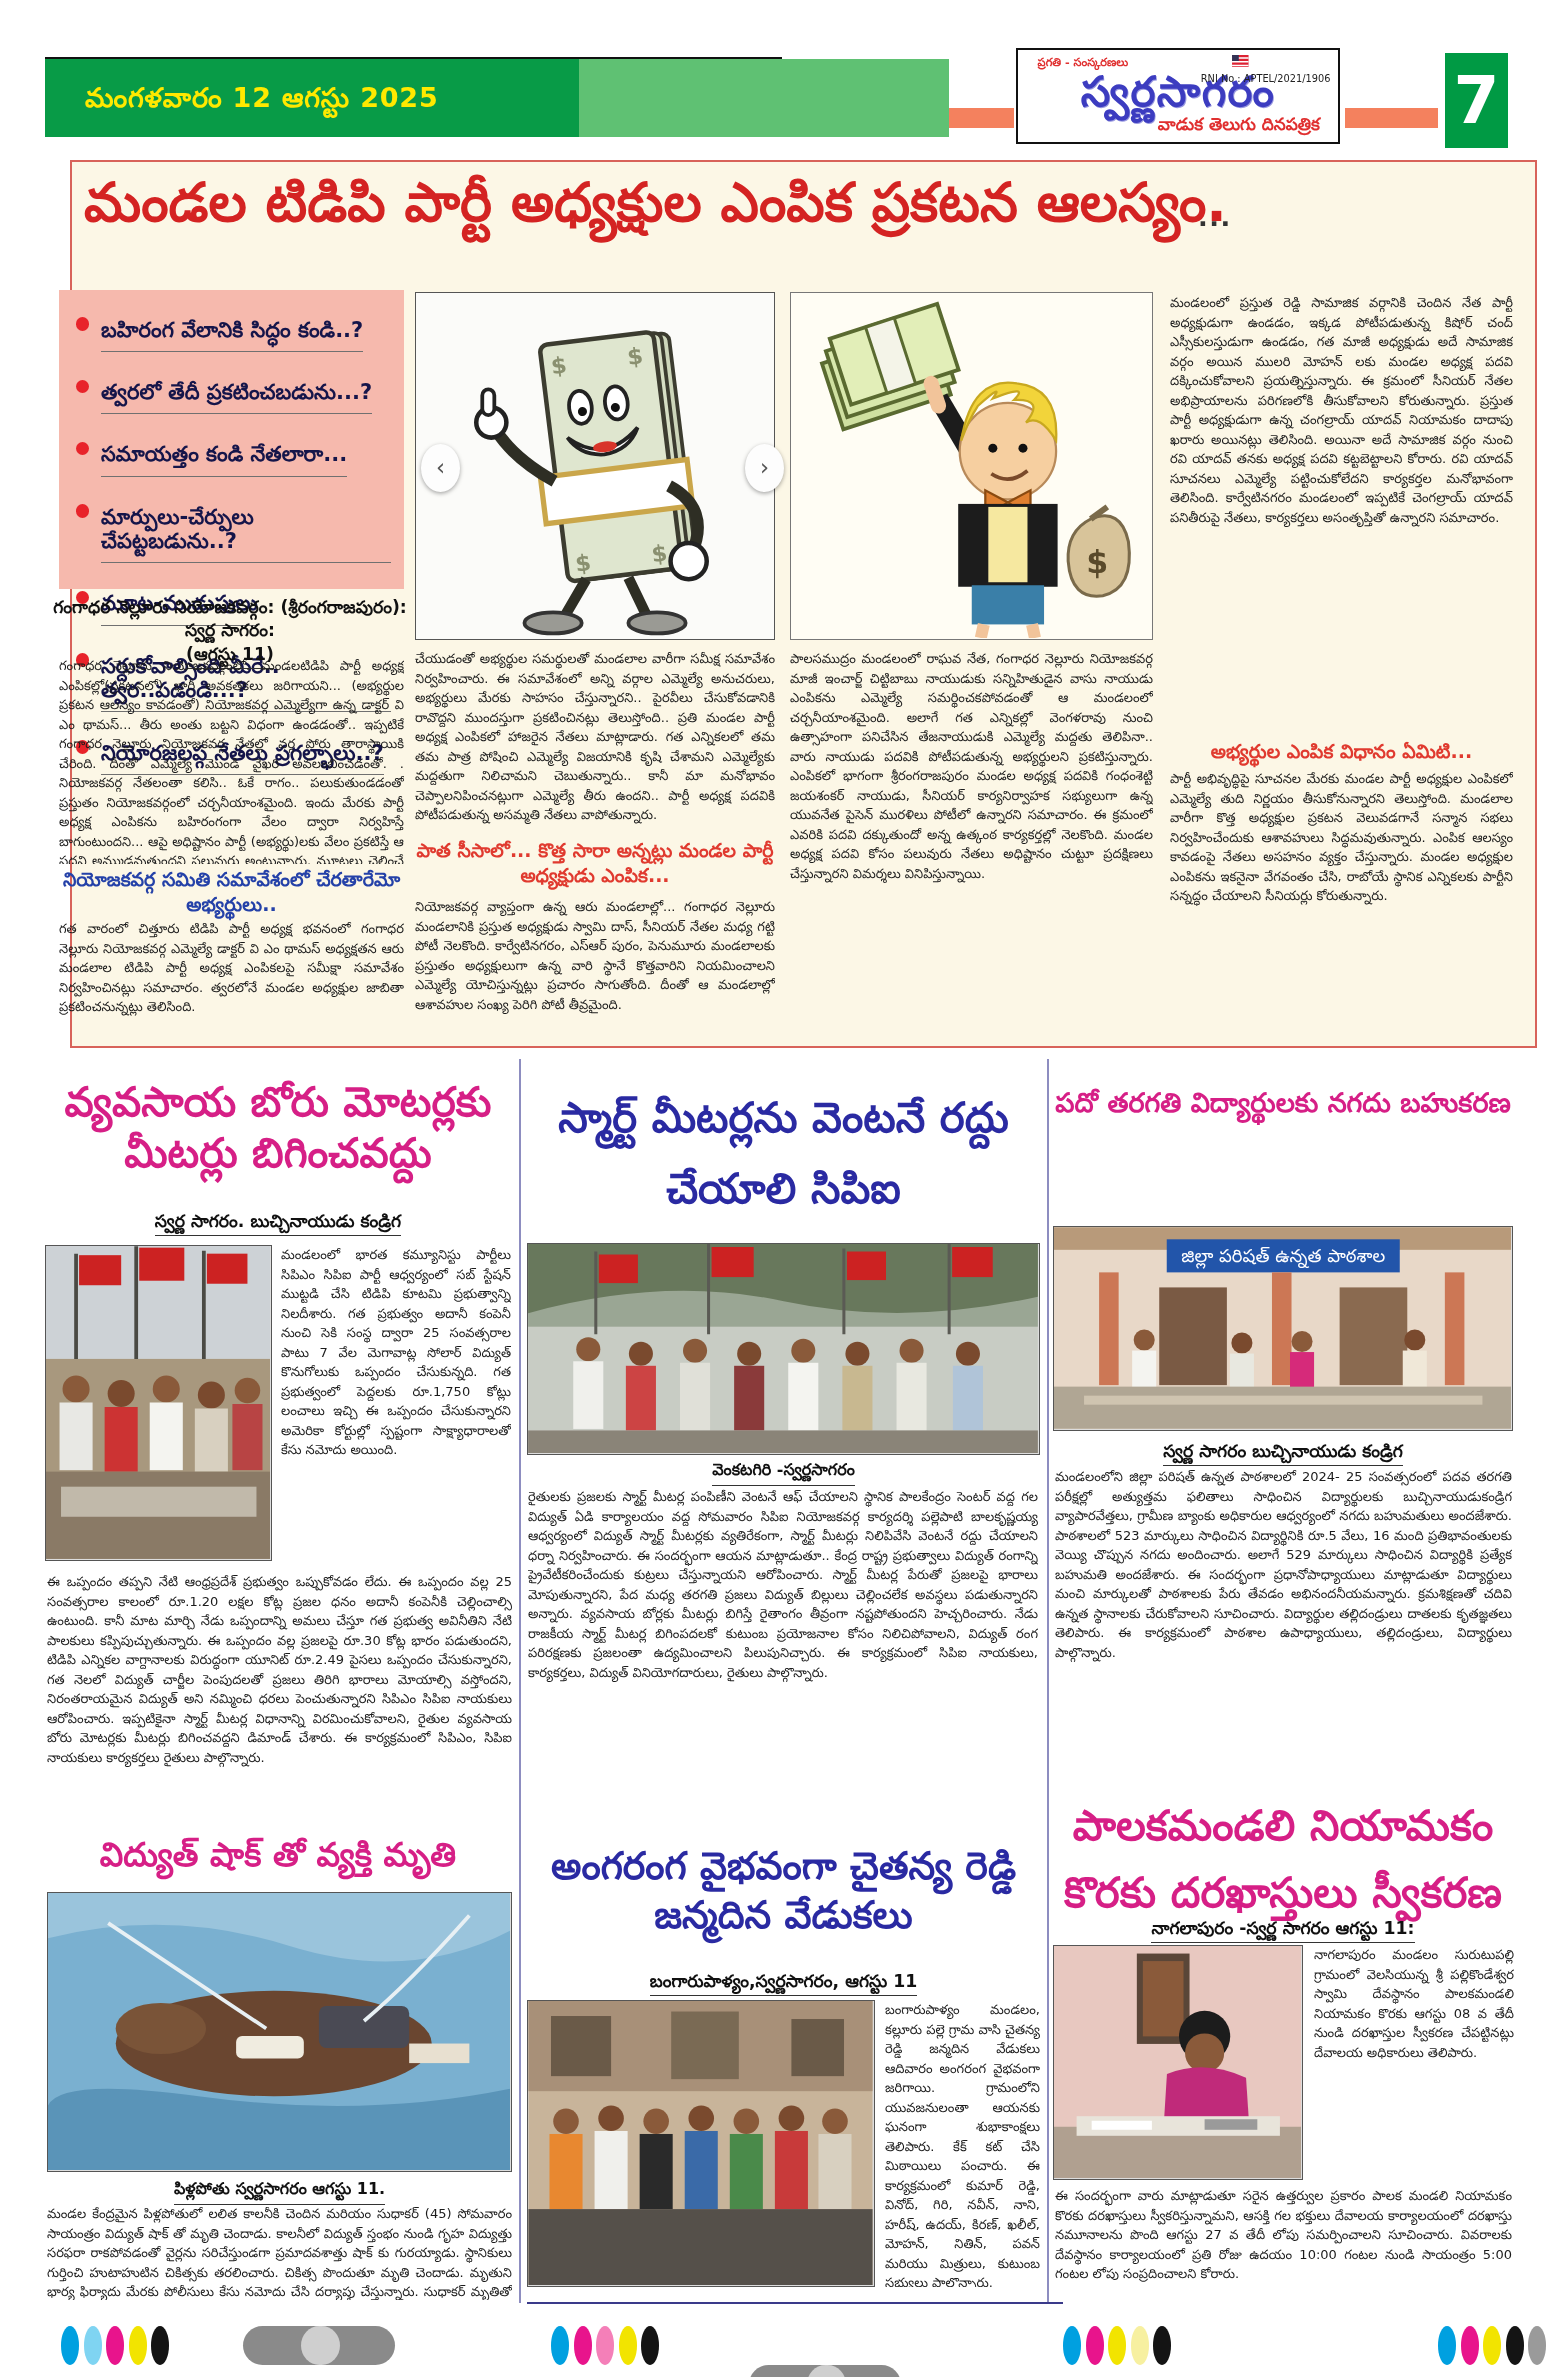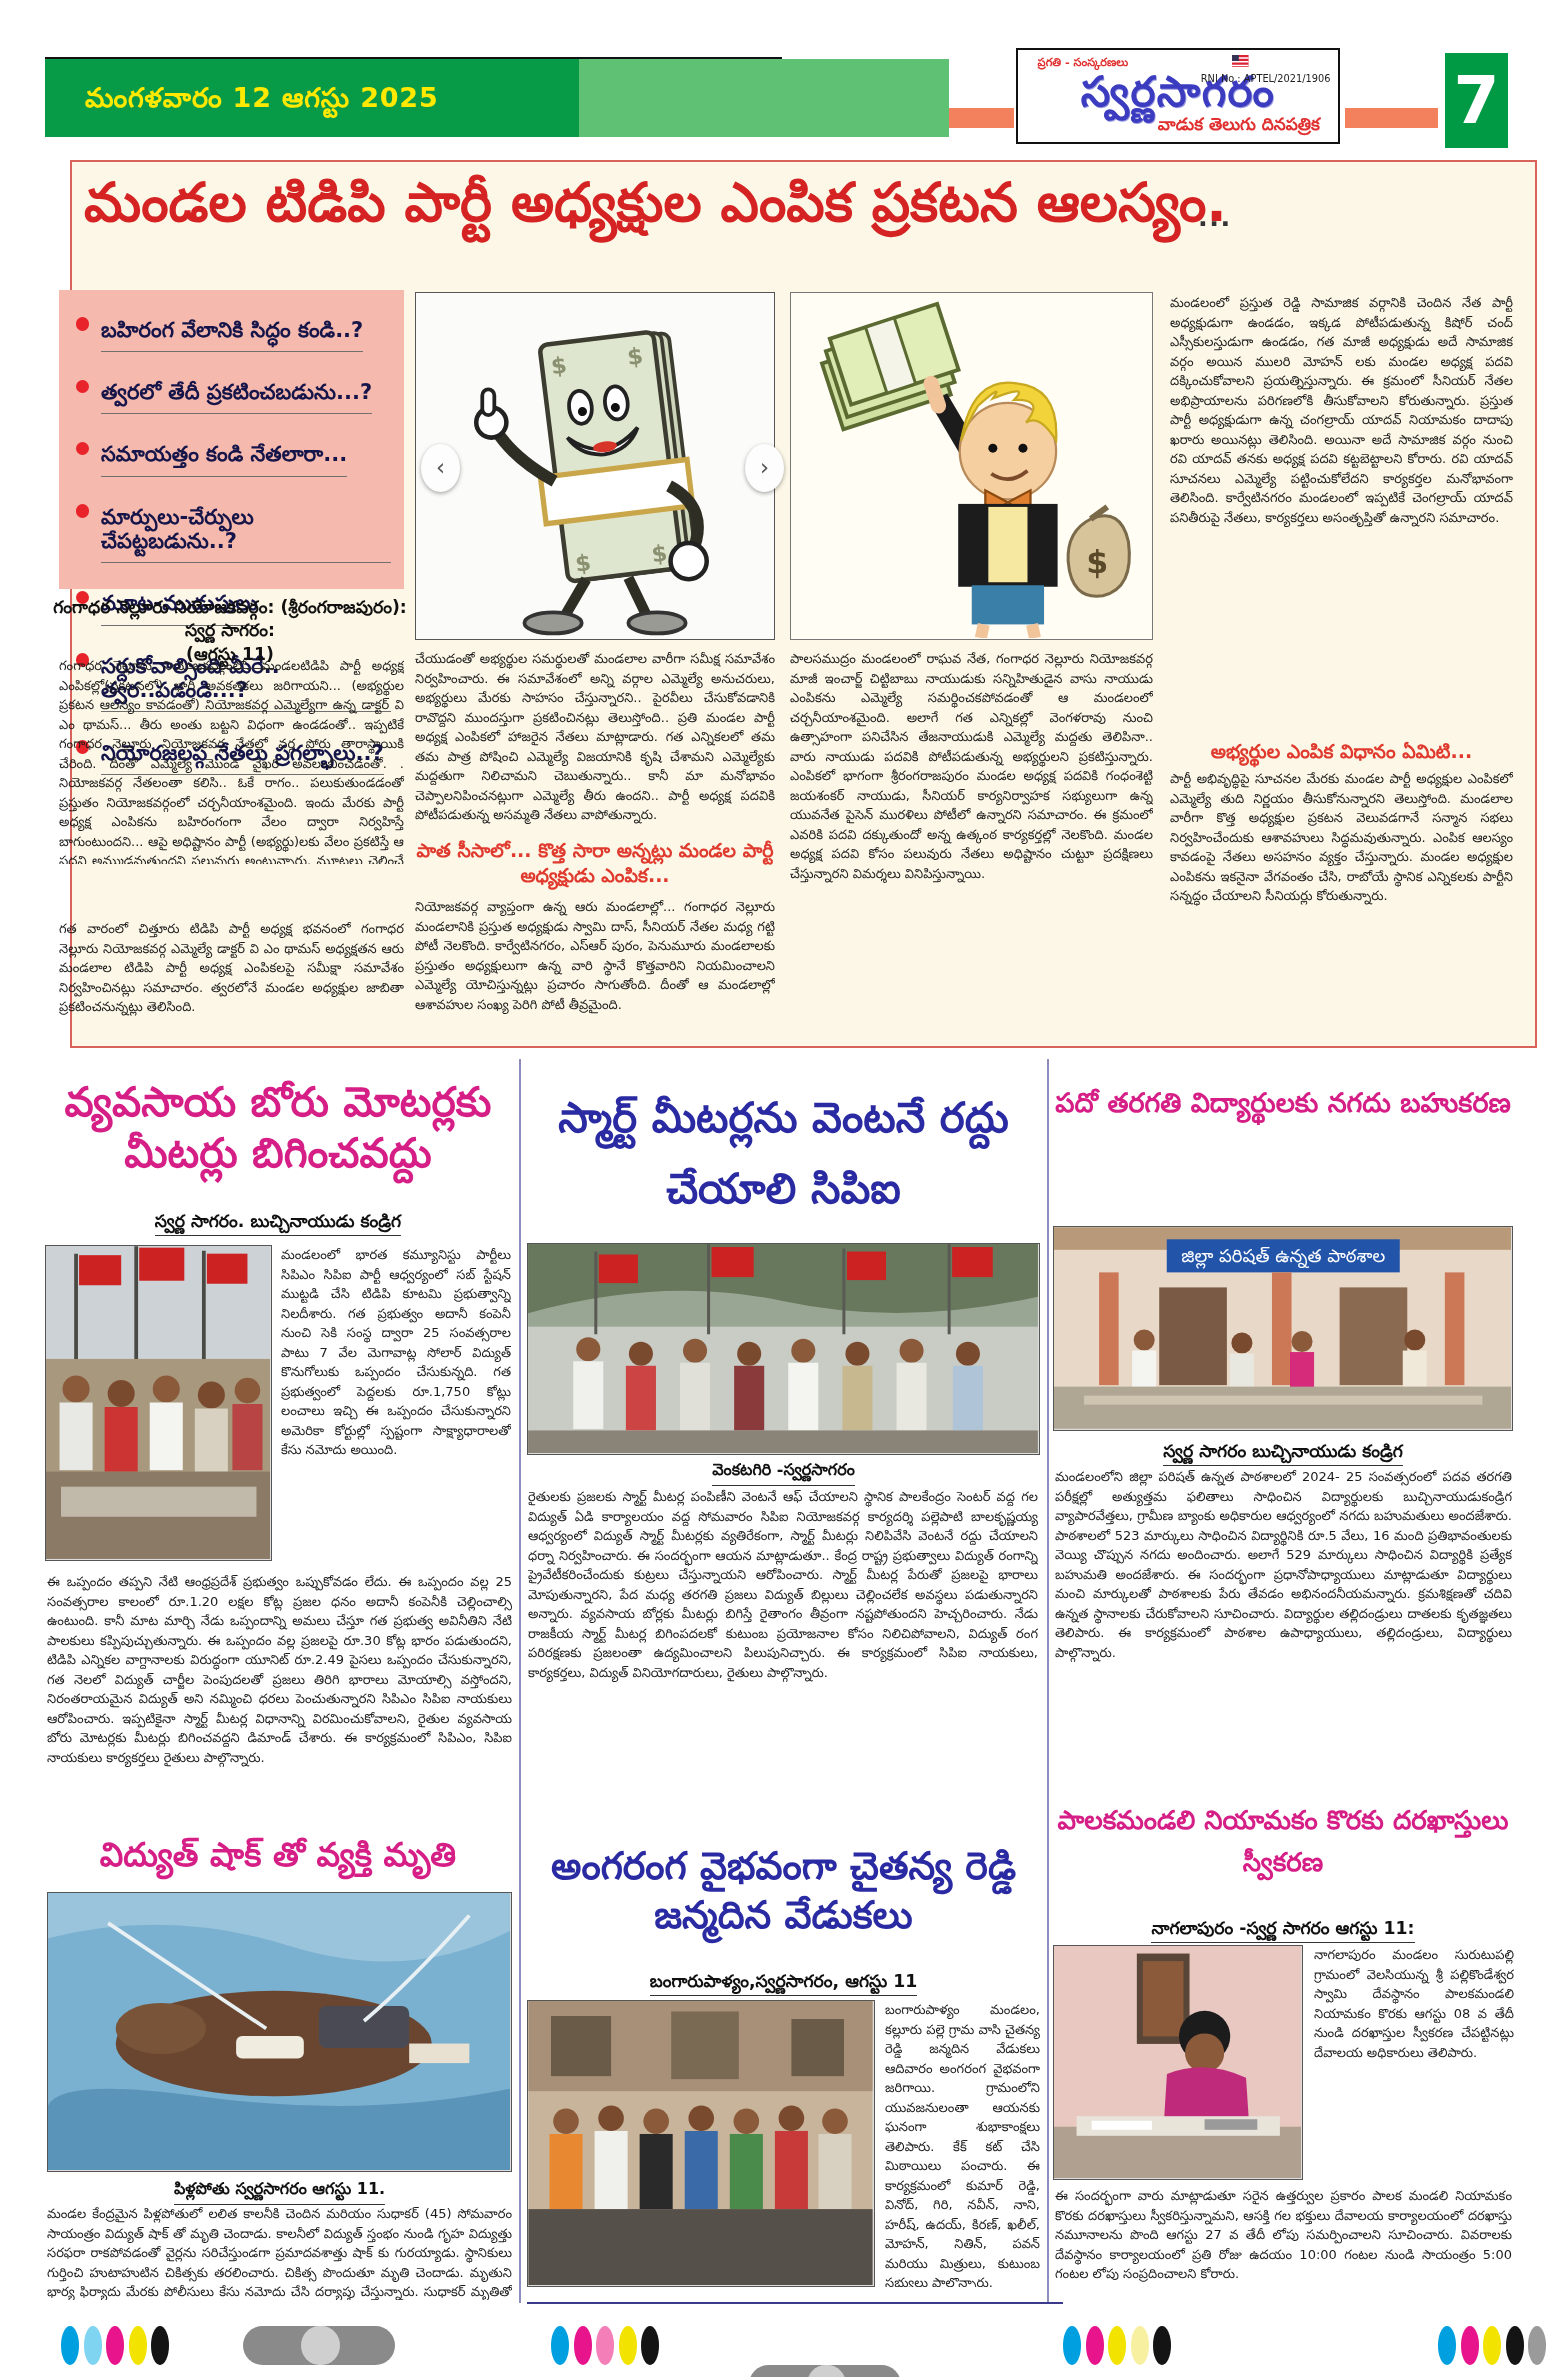--- a/index.html
+++ b/index.html
@@ -117,20 +117,21 @@
         </li>
     </ul>
   </div>
 
   <div class="abs dateline" style="left:53px;top:596px;width:354px;">
     <span>గంగాధర నెల్లూరు నియోజకవర్గం: (శ్రీరంగరాజపురం): స్వర్ణ సాగరం:</span><br>
     <span class="dl-underline">(ఆగస్టు 11)</span>
   </div>
 
   <div class="abs tb" style="left:59px;top:656px;width:345px;height:208px;">గంగాధర నెల్లూరు నియోజకవర్గంలో. మండలటిడిపి పార్టీ అధ్యక్ష ఎంపికల్లో(ప్రకటనలో) భారీ అవకతకలు జరిగాయని... (అభ్యర్థుల ప్రకటన ఆలస్యం కావడంతో) నియోజకవర్గ ఎమ్మెల్యేగా ఉన్న డాక్టర్ వి ఎం థామస్... తీరు అంతు బట్టని విధంగా ఉండడంతో.. ఇప్పటికే గంగాధర నెల్లూరు నియోజకవర్గ నేతల్లో వర్గ పోరు తారాస్థాయికి చేరింది. దీంతో ఎమ్మెల్యే మొండి వైఖరి అవలంబించడంతో. . నియోజకవర్గ నేతలంతా కలిసి.. ఓకే రాగం.. పలుకుతుండడంతో ప్రస్తుతం నియోజకవర్గంలో చర్చనీయాంశమైంది. ఇందు మేరకు పార్టీ అధ్యక్ష ఎంపికను బహిరంగంగా వేలం ద్వారా నిర్వహిస్తే బాగుంటుందని... ఆపై అధిష్టానం పార్టీ (అభ్యర్థు)లకు వేలం ప్రకటిస్తే ఆ పదవి అమ్ముడవుతుందని పలువురు అంటున్నారు. మూటలు చెల్లించే వారానికి సిద్ధమంటూ నేతలు కార్యకర్తలకు తమ మనోభావాల్ని వెల్లడిస్తున్నట్లు నియోజకవర్గ వ్యాప్తంగా ప్రచారం జరుగుతోంది.</div>
+  <div class="abs sub-blue" style="left:59px;top:867px;width:345px;">నియోజకవర్గ సమితి సమావేశంలో చేరతారేమో అభ్యర్థులు..</div>
   <div class="abs tb" style="left:59px;top:919px;width:345px;height:122px;">గత వారంలో చిత్తూరు టిడిపి పార్టీ అధ్యక్ష భవనంలో గంగాధర నెల్లూరు నియోజకవర్గ ఎమ్మెల్యే డాక్టర్ వి ఎం థామస్ అధ్యక్షతన ఆరు మండలాల టిడిపి పార్టీ అధ్యక్ష ఎంపికలపై సమీక్షా సమావేశం నిర్వహించినట్లు సమాచారం. త్వరలోనే మండల అధ్యక్షుల జాబితా ప్రకటించనున్నట్లు తెలిసింది.</div>
 
   <figure class="abs photo" style="left:415px;top:292px;width:360px;height:348px;background:#fbfbf9;">
     <svg width="357" height="345" viewBox="0 0 474 458">
       <rect width="474" height="458" fill="#fbfbf9"></rect>
       <g transform="rotate(-7 237 230)">
         <rect x="206" y="66" width="150" height="312" rx="10" fill="#cdd6ba" stroke="#3c3c30" stroke-width="5"></rect>
         <rect x="196" y="64" width="150" height="314" rx="10" fill="#d6dec4" stroke="#3c3c30" stroke-width="5"></rect>
         <rect x="184" y="62" width="152" height="316" rx="10" fill="#dfe6cf" stroke="#3c3c30" stroke-width="6"></rect>
         <text x="196" y="102" font-size="30" fill="#8a9070" font-weight="bold">$</text>
@@ -346,21 +347,21 @@
       </g>
       <rect y="212" width="608" height="56" fill="#b0a694"></rect>
       <rect x="40" y="224" width="530" height="12" fill="#cfc4b0"></rect>
     </svg>
   </figure>
   <div class="abs dateline" style="left:1053px;top:1440px;width:460px;">
     <span class="dl-underline">స్వర్ణ సాగరం బుచ్చినాయుడు కండ్రిగ</span>
   </div>
   <div class="abs tb" style="left:1055px;top:1467px;width:457px;height:307px;">మండలంలోని జిల్లా పరిషత్ ఉన్నత పాఠశాలలో 2024- 25 సంవత్సరంలో పదవ తరగతి పరీక్షల్లో అత్యుత్తమ ఫలితాలు సాధించిన విద్యార్థులకు బుచ్చినాయుడుకండ్రిగ వ్యాపారవేత్తలు, గ్రామీణ బ్యాంకు అధికారుల ఆధ్వర్యంలో నగదు బహుమతులు అందజేశారు. పాఠశాలలో 523 మార్కులు సాధించిన విద్యార్థినికి రూ.5 వేలు, 16 మంది ప్రతిభావంతులకు వెయ్యి చొప్పున నగదు అందించారు. అలాగే 529 మార్కులు సాధించిన విద్యార్థికి ప్రత్యేక బహుమతి అందజేశారు. ఈ సందర్భంగా ప్రధానోపాధ్యాయులు మాట్లాడుతూ విద్యార్థులు మంచి మార్కులతో పాఠశాలకు పేరు తేవడం అభినందనీయమన్నారు. క్రమశిక్షణతో చదివి ఉన్నత స్థానాలకు చేరుకోవాలని సూచించారు. విద్యార్థుల తల్లిదండ్రులు దాతలకు కృతజ్ఞతలు తెలిపారు. ఈ కార్యక్రమంలో పాఠశాల ఉపాధ్యాయులు, తల్లిదండ్రులు, విద్యార్థులు పాల్గొన్నారు.</div>
 
-  <div class="abs h-mag" style="left:1053px;top:1792px;width:460px;font-size:26px;line-height:1.6;margin-top:8px;">పాలకమండలి నియామకం కొరకు దరఖాస్తులు స్వీకరణ</div>
+  <div class="abs h-mag" style="left:1053px;top:1792px;width:460px;font-size:42px;line-height:1.6;">పాలకమండలి నియామకం కొరకు దరఖాస్తులు స్వీకరణ</div>
   <div class="abs dateline" style="left:1053px;top:1917px;width:460px;">
     <span class="dl-underline">నాగలాపురం -స్వర్ణ సాగరం ఆగస్టు 11:</span>
   </div>
   <figure class="abs photo" style="left:1053px;top:1945px;width:250px;height:235px;">
     <svg width="247" height="232" viewBox="0 0 328 308">
       <rect width="328" height="308" fill="#e8c8c0"></rect>
       <rect x="110" y="10" width="70" height="120" fill="#5a4638"></rect>
       <rect x="118" y="20" width="54" height="100" fill="#8a5a3a"></rect>
       <circle cx="200" cy="120" r="34" fill="#1c1c1c"></circle>
       <circle cx="200" cy="142" r="26" fill="#8a5a3a"></circle>

